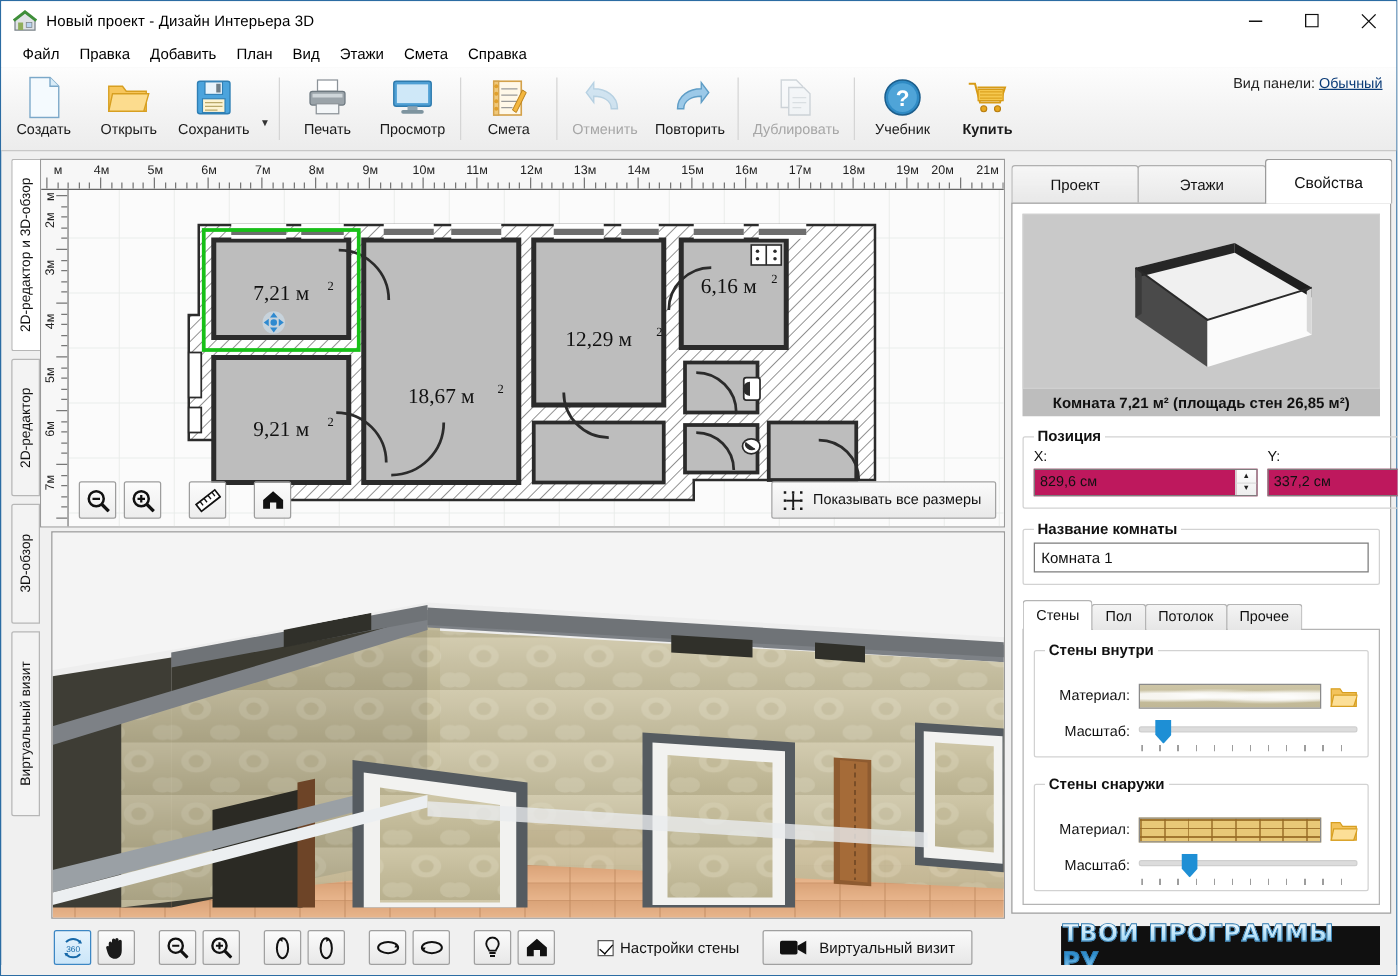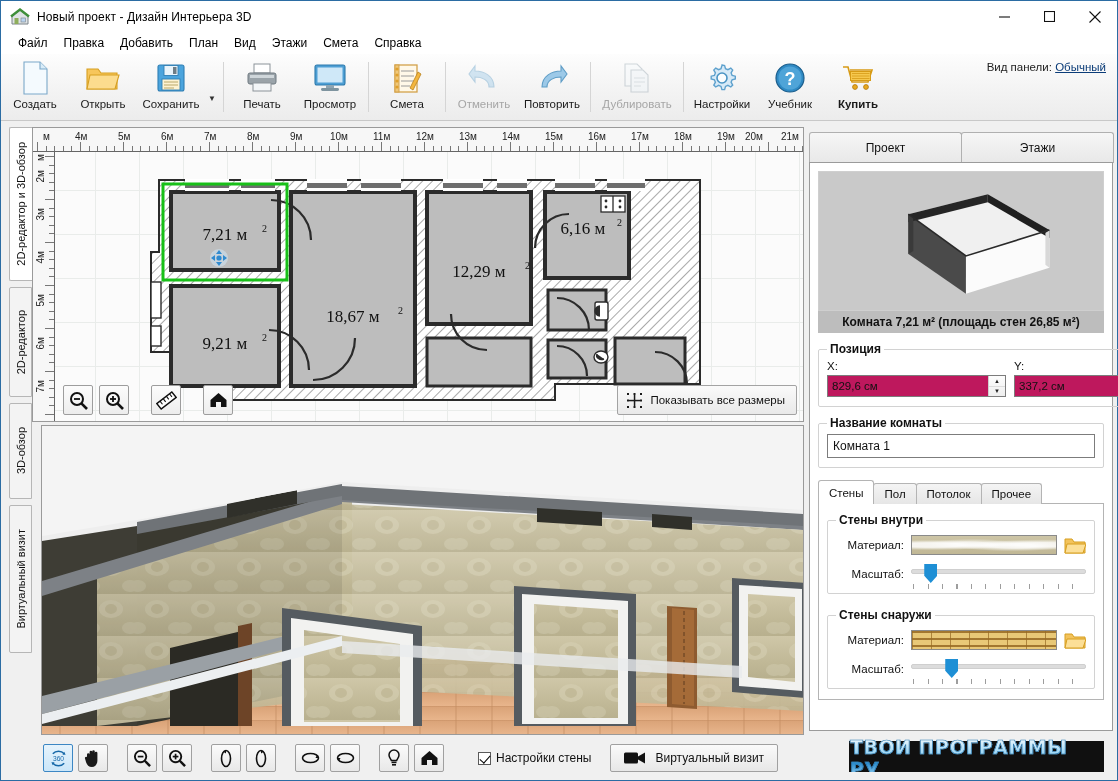--- a/index.html
+++ b/index.html
@@ -225,21 +225,21 @@
   .subtab {
     padding: 0 10px; height: 21px; display:flex; align-items:center;
     background: linear-gradient(#f4f4f4,#e6e6e6); border:1px solid #b4b4b4; border-bottom:none;
     font-size: 11.5px; color:#111; border-radius:3px 3px 0 0; margin-right:-1px; cursor:default;
   }
   .subtab.active { background:#fff; height: 24px; z-index:2; }
   .subpanel {
     border:1px solid #b4b4b4; border-top:1px solid #b4b4b4; background:#fff;
     padding: 7px 8px 10px 8px; margin-top:-1px;
   }
-  .mat-row { display:flex; align-items:center; gap:7px; margin-top: 4px; }
+  .mat-row { display:flex; align-items:center; gap:7px; margin-top: 16px; }
   .mat-lab { font-size: 11.5px; color:#111; width: 68px; text-align:right; }
   .swatch { flex:1; height: 20px; border:1px solid #8a8a8a; }
   .swatch.inner {
     background:
       radial-gradient(ellipse at 14% 50%, rgba(255,255,255,.85) 0 18%, transparent 40%),
       radial-gradient(ellipse at 42% 45%, rgba(255,255,255,.7) 0 14%, transparent 38%),
       radial-gradient(ellipse at 70% 55%, rgba(255,255,255,.75) 0 16%, transparent 38%),
       radial-gradient(ellipse at 92% 48%, rgba(255,255,255,.8) 0 16%, transparent 40%),
       linear-gradient(#cdc5a6,#c0b795);
   }
@@ -447,29 +447,20 @@
           <line x1="12" y1="16" x2="23" y2="16" stroke="#b4c0c8" stroke-width="1"></line>
           <line x1="12" y1="20" x2="23" y2="20" stroke="#b4c0c8" stroke-width="1"></line>
           <line x1="12" y1="24" x2="19" y2="24" stroke="#b4c0c8" stroke-width="1"></line>
         </svg>
       </div>
       <div class="lbl">Дублировать</div>
     </div>
 
     <div class="tb-sep"></div>
 
-    <div class="tb-btn">
-      <div class="ic">
-        <svg width="32" height="32" viewBox="0 0 32 32">
-          <path d="M16 3 l2.6 .5 .9 3.2 2.4 1 2.9-1.6 1.9 1.9 -1.6 2.9 1 2.4 3.2 .9 0 2.7 -3.2 .9 -1 2.4 1.6 2.9 -1.9 1.9 -2.9-1.6 -2.4 1 -.9 3.2 -2.7 0 -.9-3.2 -2.4-1 -2.9 1.6 -1.9-1.9 1.6-2.9 -1-2.4 -3.2-.9 0-2.7 3.2-.9 1-2.4 -1.6-2.9 1.9-1.9 2.9 1.6 2.4-1 .9-3.2 Z" fill="#d7eaf7" stroke="#5ea1cd" stroke-width="1.4"></path>
-          <circle cx="16" cy="16" r="5" fill="#fbfdfe" stroke="#4a94c4" stroke-width="1.6"></circle>
-        </svg>
-      </div>
-      <div class="lbl">Настройки</div>
-    </div>
 
     <div class="tb-btn">
       <div class="ic">
         <svg width="32" height="32" viewBox="0 0 32 32">
           <circle cx="16" cy="16" r="14" fill="#2f8ac4" stroke="#1c5e8c" stroke-width="1.2"></circle>
           <circle cx="16" cy="16" r="11.5" fill="#4fa4d8"></circle>
           <text x="16" y="23" font-size="18" font-weight="bold" fill="#ffffff" text-anchor="middle" font-family="Liberation Sans, sans-serif">?</text>
         </svg>
       </div>
       <div class="lbl">Учебник</div>
@@ -1028,20 +1019,21 @@
         </svg>
       </span>
       <span>Виртуальный визит</span>
     </div>
   </div>
 
   <div class="rpanel">
     <div class="rtabs">
       <div class="rtab">Проект</div>
       <div class="rtab">Этажи</div>
+      <div class="rtab active">Свойства</div>
     </div>
 
     <div class="rbody">
 
       <div class="preview3d">
         <svg width="100%" height="140" viewBox="0 0 286 140" preserveAspectRatio="xMidYMid meet">
           <rect width="286" height="140" fill="#c9c9c9"></rect>
 
           <path d="M90 42 L170 22 L232 58 L148 84 Z" fill="#f0f0f0"></path>
           <path d="M90 42 L148 84 L148 122 L90 82 Z" fill="#4a4a4a"></path>

